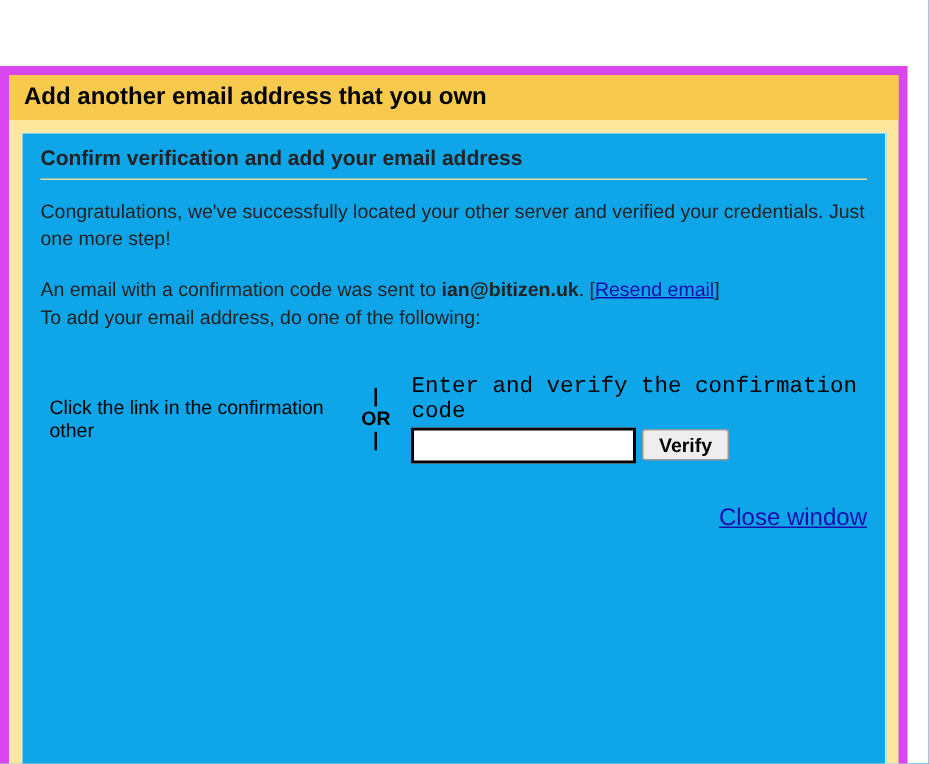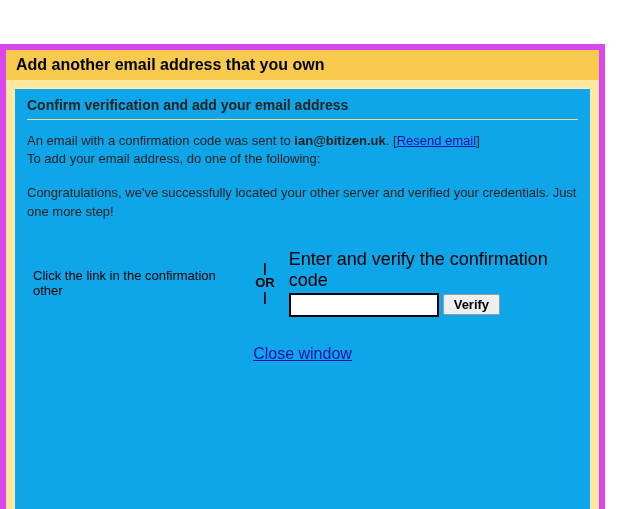--- a/index.html
+++ b/index.html
@@ -67,22 +67,23 @@
       font-weight: bold;
       font-size: 13px;
       line-height: 1.1;
       padding: 0 6px;
       white-space: pre;
     }
     .right-choice {
       padding-left: 8px;
     }
     .right-choice-label {
-      font-size: 18px;
+      font-size: 15px;
       margin-bottom: 2px;
+      font-family: Liberation Mono, monospace;
     }
     .verify-row {
       display: flex;
       align-items: center;
       gap: 4px;
     }
     .code-input {
       width: 150px;
       height: 24px;
       border: 2px solid #000;
@@ -94,38 +95,38 @@
       font-size: 13px;
       font-weight: bold;
       padding: 2px 10px;
       background: #eeeeee;
       border: 1px solid #999;
       border-radius: 2px;
       cursor: pointer;
       text-align: right;
     }
     .close-wrap {
-      text-align: center;
+      text-align: right;
       margin-top: 10px;
     }
   </style>
 </head>
 <body>
 
 <div class="container">
   <div class="header">Add another email address that you own</div>
   <div class="content">
     <div class="subheader">Confirm verification and add your email address</div>
 
+    <div class="body-text">Congratulations, we've successfully located your other server and verified your credentials. Just one more step!</div>
+
     <div class="body-text">
       <span>An email with a confirmation code was sent to </span><span class="email-bold">ian@bitizen.uk</span><span>. </span><span>[</span><a href="#" class="link">Resend email</a><span>]</span><br>
       <span>To add your email address, do one of the following:</span>
     </div>
-
-    <div class="body-text">Congratulations, we've successfully located your other server and verified your credentials. Just one more step!</div>
 
     <div class="choice-area">
       <div class="left-choice">Click the link in the confirmation other</div>
       <div class="or-divider">|
 OR
 |</div>
       <div class="right-choice">
         <div class="right-choice-label">Enter and verify the confirmation code</div>
         <div class="verify-row">
           <input type="text" class="code-input" value="" style="">

